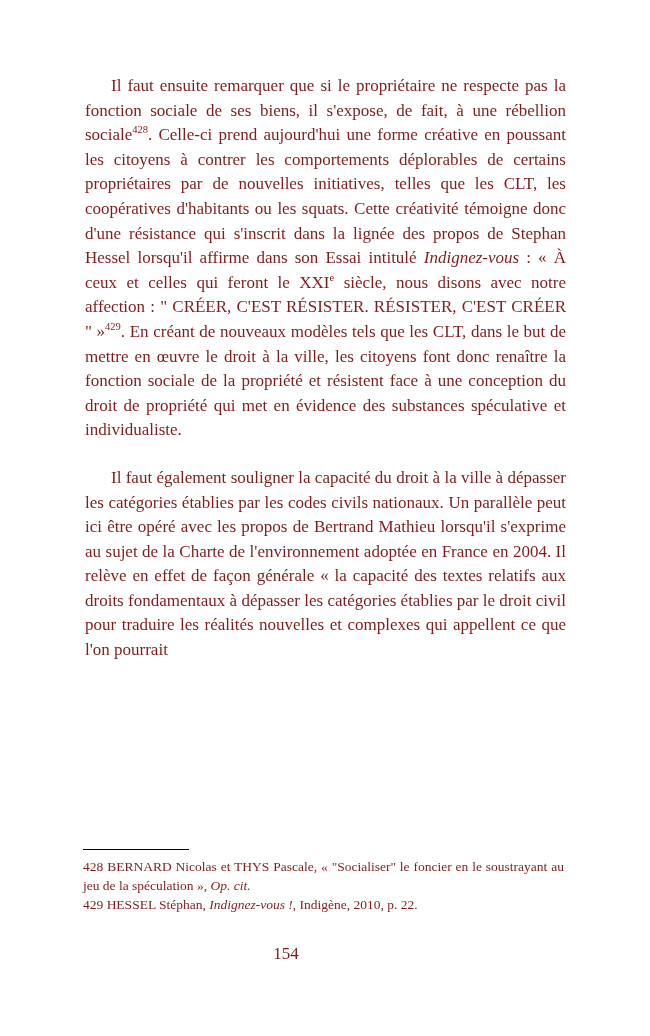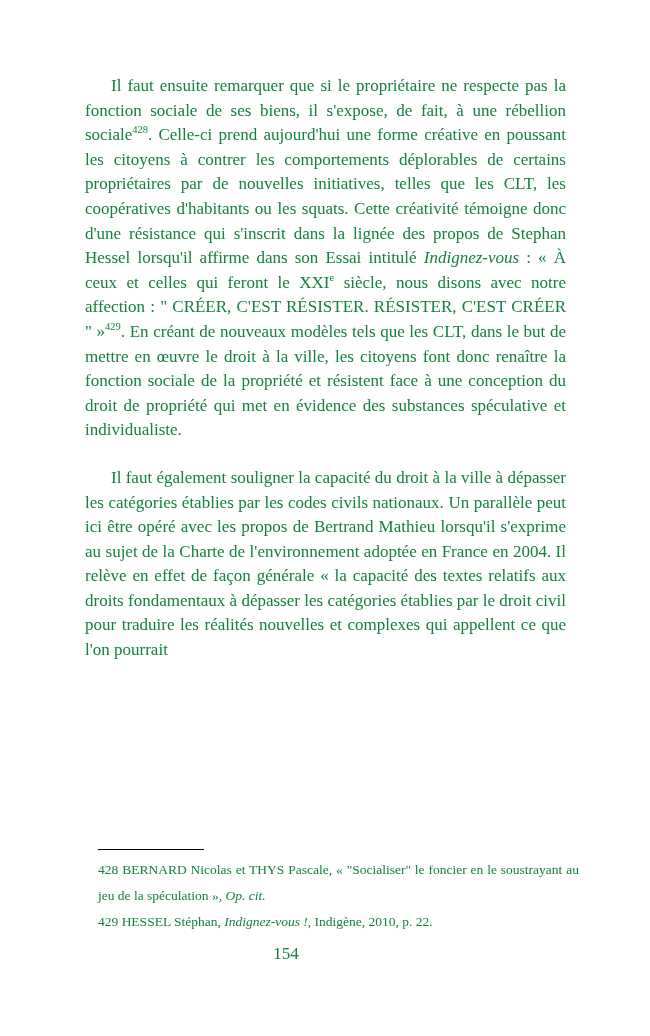--- a/index.html
+++ b/index.html
@@ -7,21 +7,21 @@
     padding: 0;
     background: #e9e9e9;
   }
   .page {
     position: relative;
     width: 650px;
     height: 1036px;
     margin: 0 auto;
     background: #ffffff;
     font-family: "Liberation Serif", serif;
-    color: #15803d;
+    color: #7f1d1d;
     overflow: hidden;
   }
   .content {
     position: absolute;
     left: 85px;
     top: 74px;
     width: 481px;
     font-size: 17px;
     line-height: 24.6px;
     text-align: justify;
@@ -36,25 +36,25 @@
   sup {
     font-size: 10.5px;
     line-height: 0;
     vertical-align: super;
   }
   .italic {
     font-style: italic;
   }
   .footnotes {
     position: absolute;
-    left: 98px;
+    left: 83px;
     top: 849px;
     width: 481px;
     font-size: 13.5px;
-    line-height: 26px;
+    line-height: 19px;
     text-align: justify;
   }
   .fn-rule {
     width: 106px;
     height: 0;
     border-top: 1.5px solid #000000;
     margin-bottom: 7px;
   }
   .footnote {
     margin: 0;

